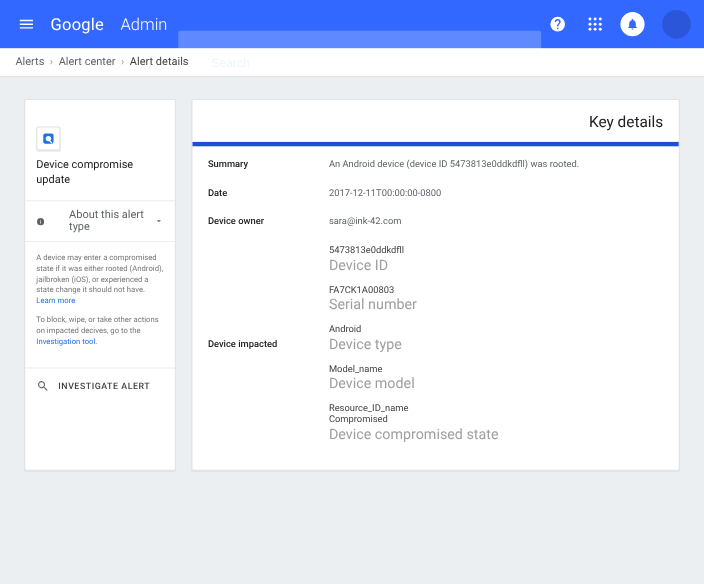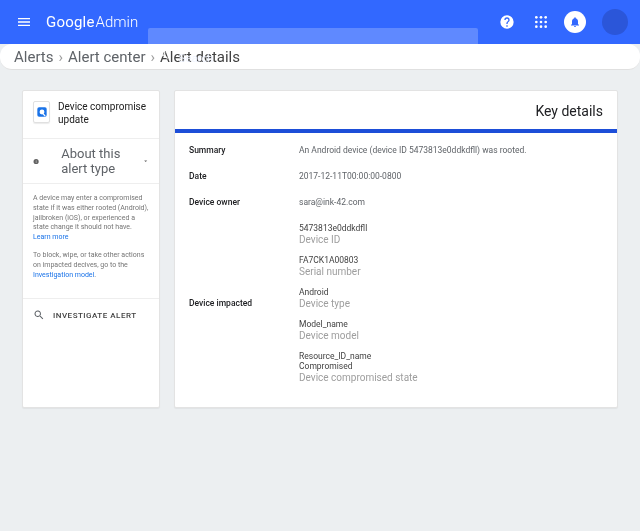--- a/index.html
+++ b/index.html
@@ -3,70 +3,70 @@
 <meta charset="utf-8">
 <style>
   * { box-sizing: border-box; margin: 0; padding: 0; }
   html, body { width: 640px; height: 531px; overflow: hidden; }
   body { font-family: Roboto, Arial, sans-serif; background: #eceff1; color: #212121; font-size: 11px; }
 
   
   .appbar { height: 44px; background: #3268ff; display: flex; align-items: center; padding: 0 12px; color: #fff; }
   .menu-btn { width: 24px; height: 24px; display:flex; align-items:center; justify-content:center; cursor:pointer; }
   .menu-btn svg { width:16px; height:16px; fill:#fff; }
-  .brand { display: flex; align-items: baseline; gap: 1px; margin-left: 10px; margin-right: 10px; }
+  .brand { display: flex; align-items: baseline; gap: 15px; margin-left: 10px; margin-right: 10px; }
   .brand .g1 { font-size: 15px; font-weight: 400; letter-spacing: .2px; }
   .brand .g2 { font-size: 15px; font-weight: 300; }
   .searchwrap { flex: 0 0 330px; height: 36px; background: rgba(255,255,255,.22); border-radius: 2px; display:flex; align-items:flex-end; padding:0 8px;margin-top:48px; }
   .searchwrap .sicon svg { width:14px; height:14px; fill:#fff; opacity:.95; }
   .searchwrap input { flex:1; background:transparent; border:0; outline:0; color:#fff; font-size:11px; padding-left:8px; }
   .searchwrap input::placeholder { color:#eef3ff; opacity:.95; }
   .appbar .spacer { flex:1; }
   .appbar .righticons { display:flex; align-items:center; gap:12px; }
   .circicon { width:22px; height:22px; display:flex; align-items:center; justify-content:center; }
   .circicon svg { width:16px; height:16px; fill:#fff; }
   .appswrap { width:22px; height:22px; border-radius:50%; background:#fff; display:flex; align-items:center; justify-content:center; }
   .appswrap svg { width:12px; height:12px; fill:#3268ff; }
   .avatar { width:26px; height:26px; border-radius:50%; background:#2b56d9; margin-left:4px; }
 
   
-  .crumbbar { height: 26px; background:#fff; display:flex; align-items:center; padding:0 14px; font-size:15px; color:#5f6368; border-bottom:1px solid #e0e0e0;border-radius:12px; }
+  .crumbbar { height: 26px; background:#fff; display:flex; align-items:center; padding:0 14px; font-size:10px; color:#5f6368; border-bottom:1px solid #e0e0e0; }
   .crumbbar .link { color:#5f6368; cursor:pointer; }
   .crumbbar .sep { margin:0 5px; color:#9e9e9e; }
   .crumbbar .cur { color:#424242;text-align:center; }
 
   
   .page { display:flex; gap:14px; padding:20px 22px; }
 
   
   .leftcard { width:138px; background:#fff; border:1px solid #e3e3e3; border-radius:2px; box-shadow:0 1px 1px rgba(0,0,0,.05); }
-  .lc-head { padding:10px 10px 12px; display:flex; gap:8px; align-items:flex-start; }
+  .lc-head { padding:24px 10px 12px; display:flex; gap:8px; align-items:flex-start;flex-direction:column; }
   .lc-iconwrap { width:22px; height:22px; border:1px solid #e0e0e0; border-radius:2px; display:flex; align-items:center; justify-content:center; box-shadow:0 1px 1px rgba(0,0,0,.08); }
   .lc-iconwrap svg { width:14px; height:14px; }
   .lc-title { font-size:10px; color:#212121; line-height:1.25; }
   .lc-accordion { border-top:1px solid #eee; padding:7px 10px; display:flex; align-items:center; justify-content:space-between; cursor:pointer; }
-  .lc-accordion .accl { display:flex; align-items:center; gap:22px; font-size:13px; color:#5f6368; }
+  .lc-accordion .accl { display:flex; align-items:center; gap:22px; font-size:10px; color:#5f6368; }
   .lc-accordion svg.info { width:9px; height:9px; fill:#616161; }
   .lc-accordion svg.chev { width:10px; height:10px; fill:#616161; }
   .lc-body { border-top:1px solid #eee; padding:10px; font-size:7px; line-height:1.4; color:#757575; }
   .lc-body p { margin-bottom:8px; }
   .lc-body a.textlink { color:#1a73e8; text-decoration:none; cursor:pointer; }
   .lc-action { border-top:1px solid #eee; padding:10px; display:flex; align-items:center; gap:8px; cursor:pointer; }
   .lc-action svg { width:12px; height:12px; fill:#5f6368; }
   .lc-action span { font-size:8px; letter-spacing:.5px; color:#424242; font-weight:500; }
 
   
   .rightcard { flex:1; background:#fff; border:1px solid #e3e3e3; border-radius:2px; box-shadow:0 1px 1px rgba(0,0,0,.05); min-width:0; }
   .rc-head { padding:12px 14px 10px; font-size:14px; color:#202124; border-bottom:4px solid #1d4ed8;text-align:right; }
   .rc-body { padding:4px 14px 16px; }
   .kv-row { display:flex; align-items:center; padding:8px 0; font-size:8.5px; }
   .kv-label { width:110px; color:#202124; font-weight:500; }
   .kv-value { flex:1; color:#5f6368; }
   .dev-block .bv { color:#424242; font-size:8.5px; }
-  .dev-block .sub { color:#9e9e9e; font-size:10px; margin-top:1px; margin-bottom:10px; }
+  .dev-block .sub { color:#9e9e9e; font-size:13px; margin-top:1px; margin-bottom:10px; }
   .dev-block .sub:last-child { margin-bottom:0; }
 </style>
 </head>
 <body>
 
 <div class="appbar">
   <div class="menu-btn">
     <svg viewBox="0 0 24 24">
         <path d="M3 6h18v2H3zM3 11h18v2H3zM3 16h18v2H3z"></path>
       </svg>
@@ -142,21 +142,21 @@
       </div>
       <svg class="chev" viewBox="0 0 24 24">
           <path d="M7 10l5 5 5-5z"></path>
         </svg>
     </div>
     <div class="lc-body">
       <p>
         <span>A device may enter a compromised state if it was either rooted (Android), jailbroken (iOS), or experienced a state change it should not have. </span><a class="textlink">Learn more</a>
       </p>
       <p>
-        <span>To block, wipe, or take other actions on impacted decives, go to the </span><a class="textlink">Investigation model</a>.
+        <span>To block, wipe, or take other actions on impacted decives, go to the </span><a class="textlink">Investigation tool</a>.
       </p>
     </div>
     <div class="lc-action">
       <svg viewBox="0 0 24 24">
           <path d="M15.5 14h-.8l-.3-.3a6.5 6.5 0 10-.7.7l.3.3v.8l5 5 1.5-1.5-5-5zm-6 0a4.5 4.5 0 110-9 4.5 4.5 0 010 9z"></path>
         </svg>
       <span>INVESTIGATE ALERT</span>
     </div>
   </div>
 

